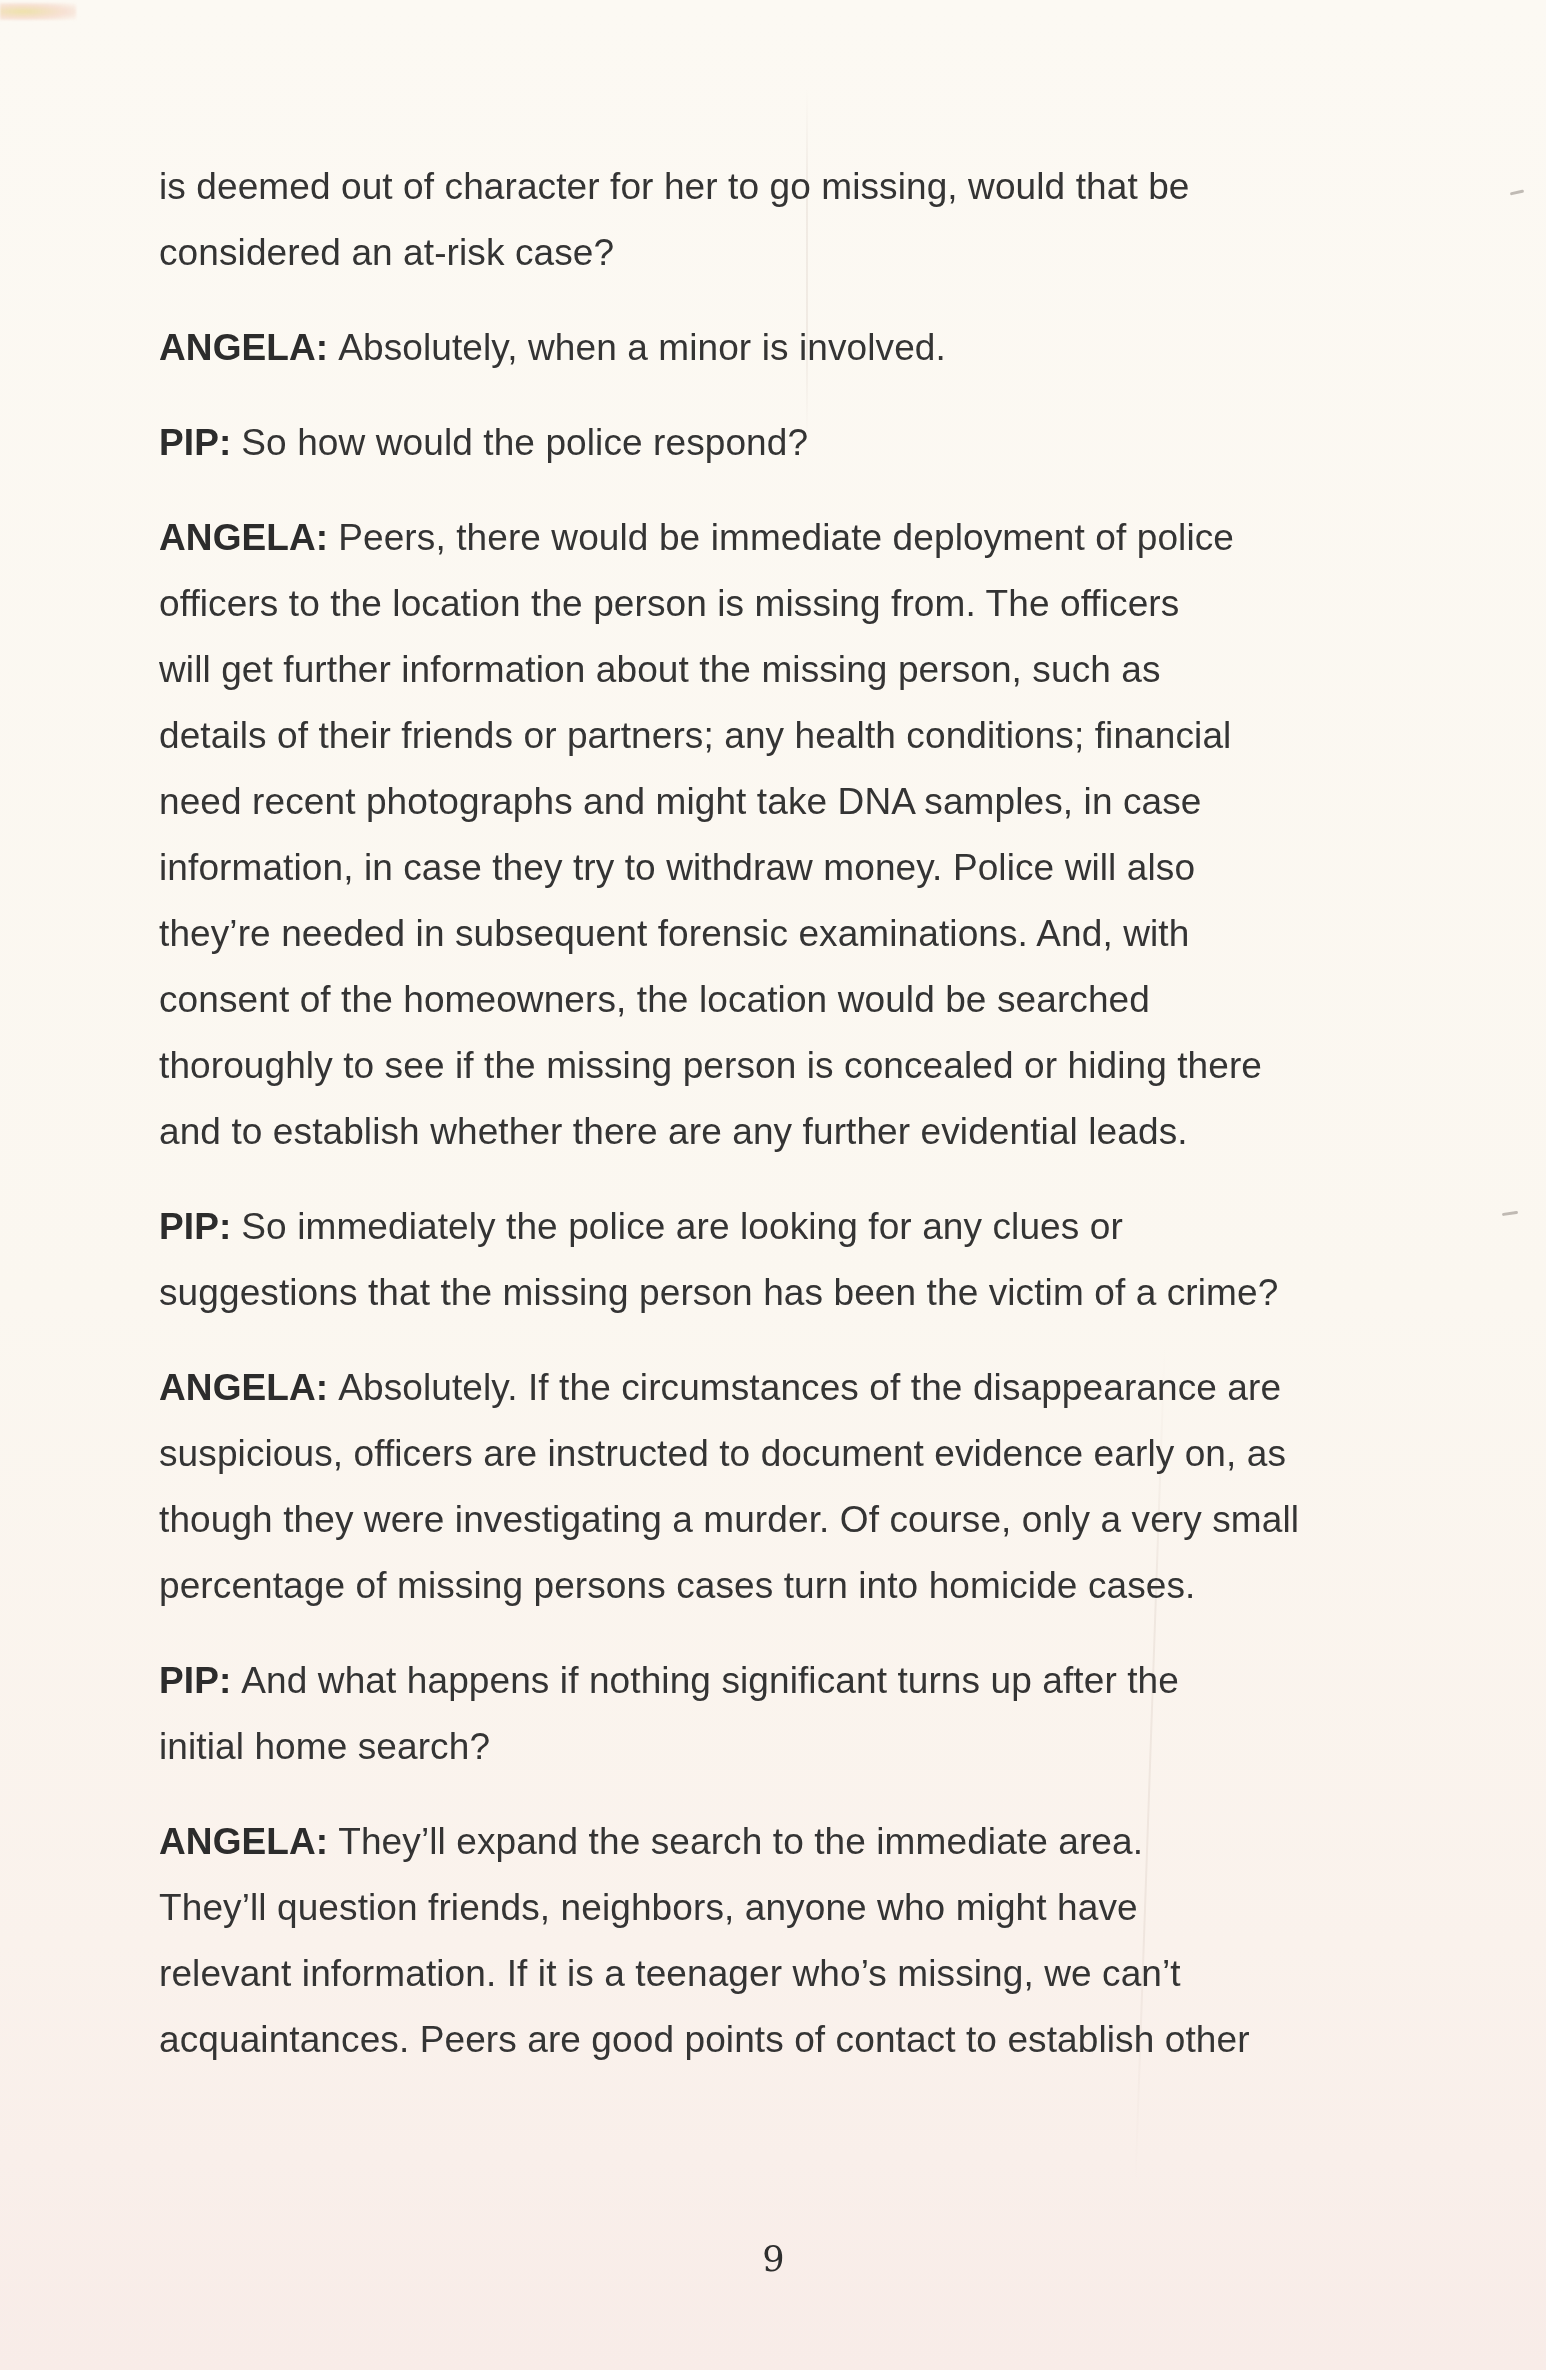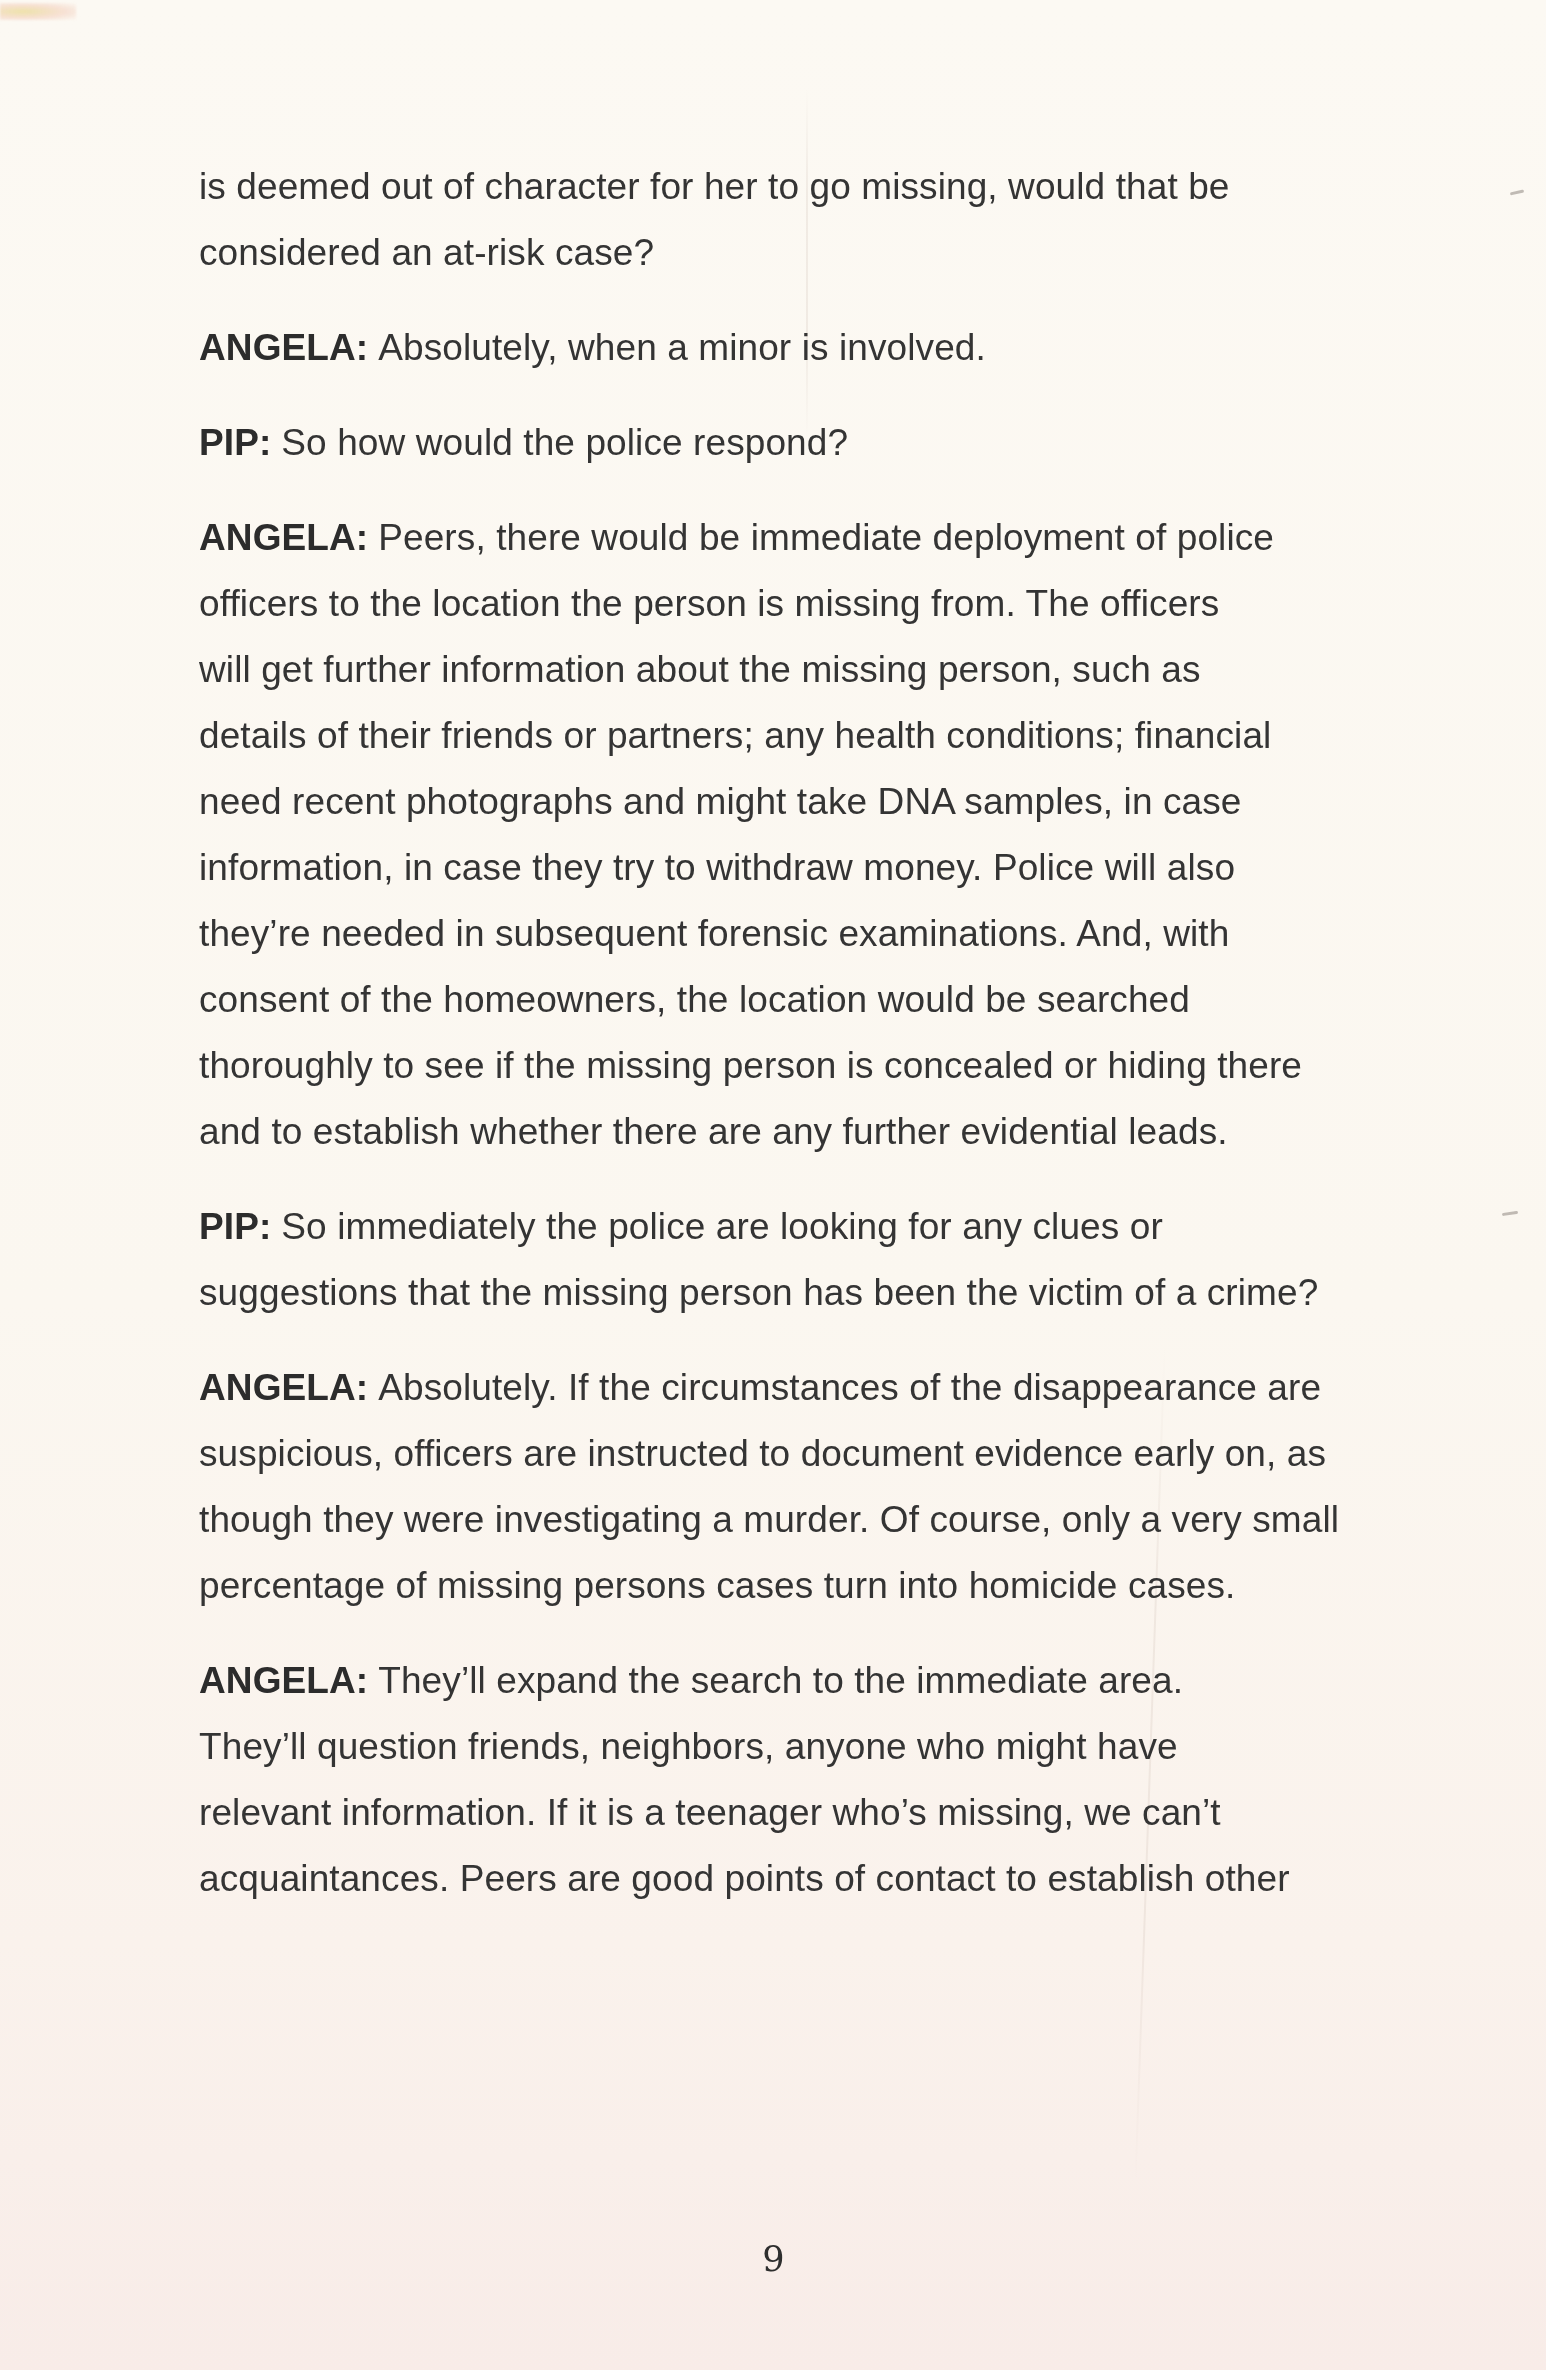--- a/index.html
+++ b/index.html
@@ -53,21 +53,20 @@
   .para {
     margin: 0 0 29px 0;
     font-size: 37px;
     line-height: 66px;
     letter-spacing: 0.1px;
     color: #343434;
   }
   .line {
     display: block;
     white-space: pre;
-    margin-left: 40px;
   }
   .para strong {
     font-weight: 700;
     color: #2c2c2c;
     margin-right: 0.27em;
     text-align: right;
   }
   .page-number {
     position: absolute;
     left: 0;
@@ -116,20 +115,24 @@
         <span class="line"><strong>PIP:</strong><span>So immediately the police are looking for any clues or</span></span>
         <span class="line">suggestions that the missing person has been the victim of a crime?</span>
       </p>
       <p class="para">
         <span class="line"><strong>ANGELA:</strong><span>Absolutely. If the circumstances of the disappearance are</span></span>
         <span class="line">suspicious, officers are instructed to document evidence early on, as</span>
         <span class="line">though they were investigating a murder. Of course, only a very small</span>
         <span class="line">percentage of missing persons cases turn into homicide cases.</span>
       </p>
       <p class="para">
+        <span class="line"><strong>PIP:</strong><span>And what happens if nothing significant turns up after the</span></span>
+        <span class="line">initial home search?</span>
+      </p>
+      <p class="para">
         <span class="line"><strong>ANGELA:</strong><span>They’ll expand the search to the immediate area.</span></span>
         <span class="line">They’ll question friends, neighbors, anyone who might have</span>
         <span class="line">relevant information. If it is a teenager who’s missing, we can’t</span>
         <span class="line">acquaintances. Peers are good points of contact to establish other</span>
       </p>
     </main>
 
   <div class="page-number">9</div>
 </div>
 

